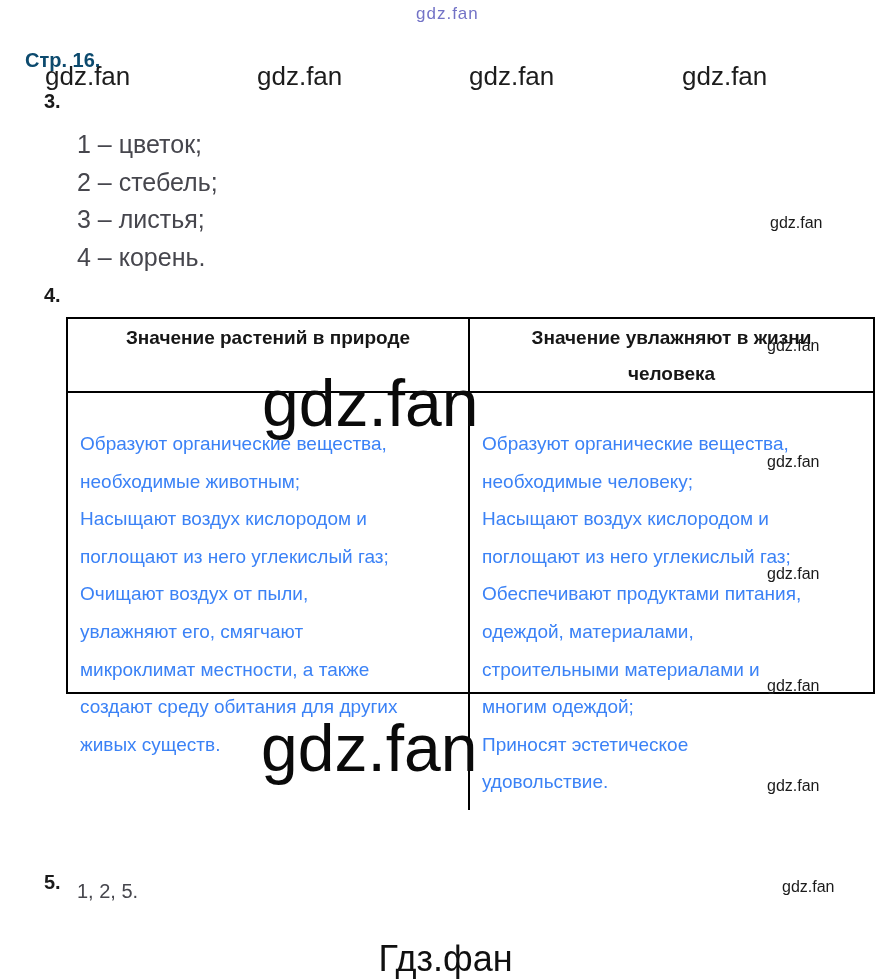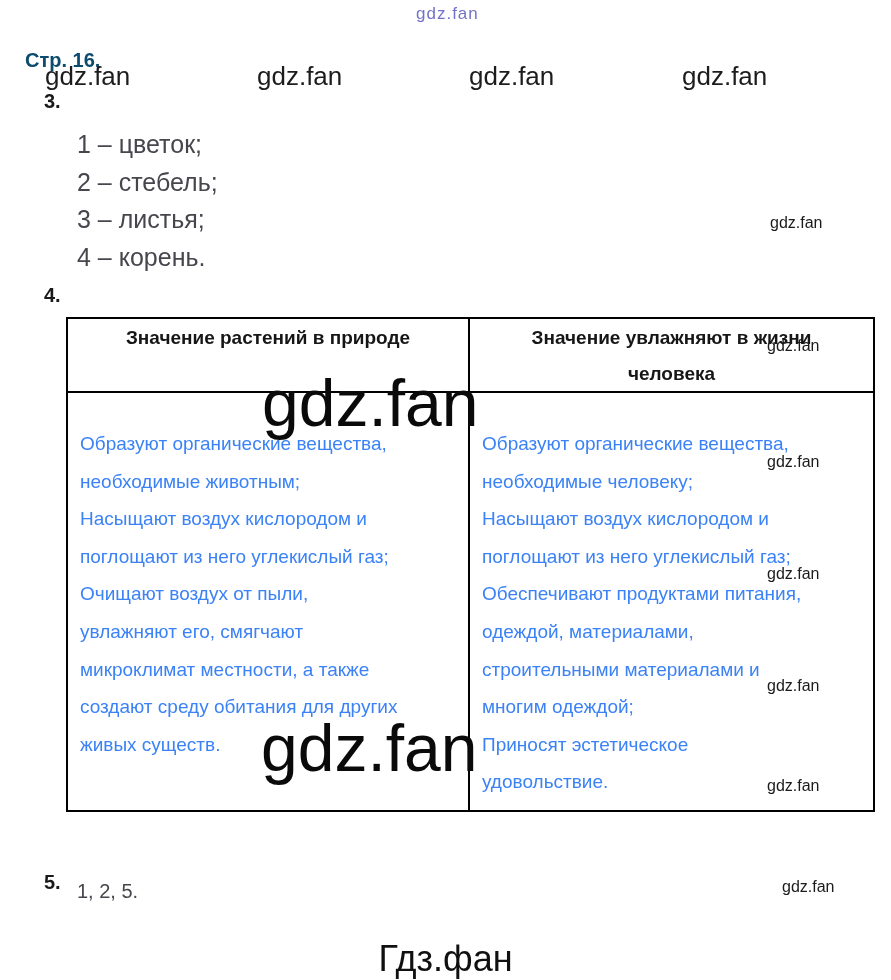--- a/index.html
+++ b/index.html
@@ -16,21 +16,21 @@
     left:13px; top:37px; margin:12px; font-size:20px; font-weight:bold; color:#0c4a6e;
   }
   .wm-row-item{ top:61px; font-size:26px; color:#1c1c1c; }
   .wm-r0{left:45px;} .wm-r1{left:257px;} .wm-r2{left:469px;} .wm-r3{left:682px;}
   .task-num{ left:44px; font-size:20px; font-weight:bold; color:#1a1a1a; }
   .t3{top:90px;} .t4{top:284px;} .t5{top:871px;}
   .list-item{ left:77px; font-size:25px; color:#46464d; }
   .li0{top:130px;} .li1{top:168px;} .li2{top:205px;} .li3{top:243px;}
 
   .answers-table{
-    left:66px; top:317px; width:809px; height:495px;
+    left:66px; top:317px; width:809px; height:377px;
     border:2px solid #000; box-sizing:border-box; background:transparent;
   }
   .thead-row{ display:flex; height:74px; border-bottom:2px solid #000; box-sizing:border-box; }
   .th{
     box-sizing:border-box; display:flex; justify-content:center;
     font-size:19px; font-weight:bold; color:#161616; line-height:36px;
     text-align:center; padding-top:1px;
   }
   .th-inner{ max-width:330px; }
   .th-left{ width:402px; border-right:2px solid #000; }

